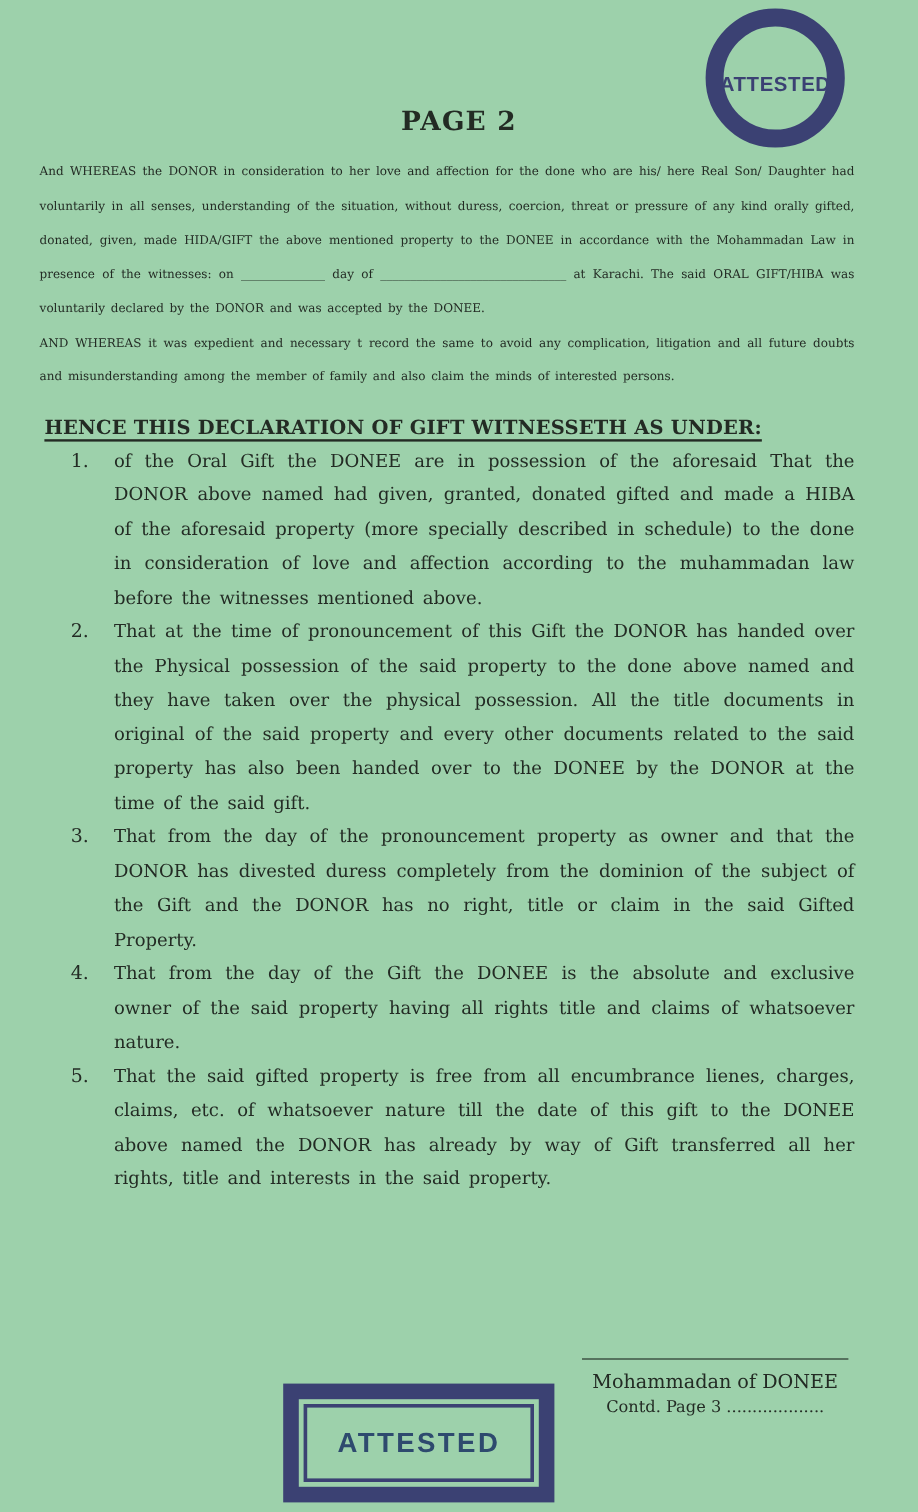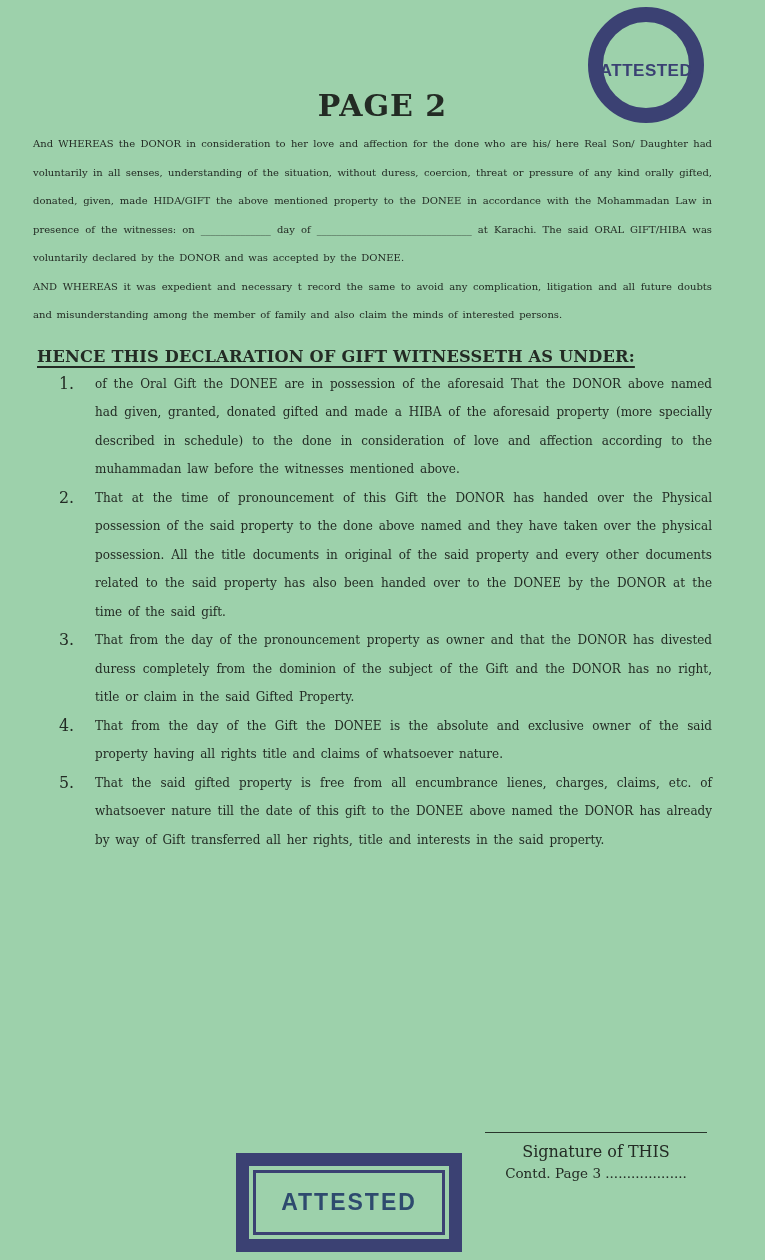--- a/index.html
+++ b/index.html
@@ -7,42 +7,42 @@
     position:relative;
     width:765px;height:1260px;
     background:var(--background,#9dd1ab);
     font-family:"DejaVu Serif","Liberation Serif",serif;
     color:var(--text,#232b24);
     overflow:hidden;
     text-decoration:underline;
   }
   .title{
     position:absolute;top:88px;left:0;width:100%;
-    text-align:center;font-size:30px;font-weight:bold;
+    text-align:center;font-size:22px;font-weight:bold;
     letter-spacing:1px;margin:0;
   }
   .body-text{position:absolute;left:33px;top:130px;width:679px;}
   .para{
     margin:0;text-align:justify;
     font-size:10px;line-height:28.5px;word-spacing:0.16em;
   }
   .heading{
     margin:17px 0 4px 4px;font-size:16.2px;font-weight:bold;
     text-decoration:underline;text-decoration-thickness:2px;
     text-underline-offset:4px;letter-spacing:0.2px;
   }
   .clauses{margin-top:2px;}
   .clause{display:flex;}
   .clause-num{
     flex:0 0 62px;box-sizing:border-box;padding-left:26px;
     font-size:15.8px;line-height:28.5px;
   }
   .clause-text{
     flex:1;margin:0;text-align:justify;
-    font-size:12px;line-height:28.5px;word-spacing:0.16em;
+    font-size:15px;line-height:28.5px;word-spacing:0.16em;
   }
   
   .circle-stamp{
     position:absolute;left:588px;top:7px;width:116px;height:116px;
     border:15px solid var(--stamp-navy,#3b4173);border-radius:50%;
     box-sizing:border-box;
   }
   .circle-stamp-label{
     position:absolute;left:50%;top:calc(50% + 6px);
     transform:translate(-50%,-50%);
@@ -110,21 +110,21 @@
       <div class="clause">
         <span class="clause-num">5.</span>
         <p class="clause-text">That the said gifted property is free from all encumbrance lienes, charges, claims, etc. of whatsoever nature till the date of this gift to the DONEE above named the DONOR has already by way of Gift transferred all her rights, title and interests in the said property.</p>
       </div>
     </div>
   </div>
 
 
   <div class="sig sig-right">
     <div class="sig-line"></div>
-    <div class="sig-label">Signature of THIS</div>
+    <div class="sig-label">Mohammadan of DONEE</div>
     <div class="contd">Contd. Page 3 ...................</div>
   </div>
 
   <div class="rect-stamp">
     <div class="rect-stamp-inner">
       <span class="rect-stamp-label">ATTESTED</span>
     </div>
   </div>
 
 </div>

